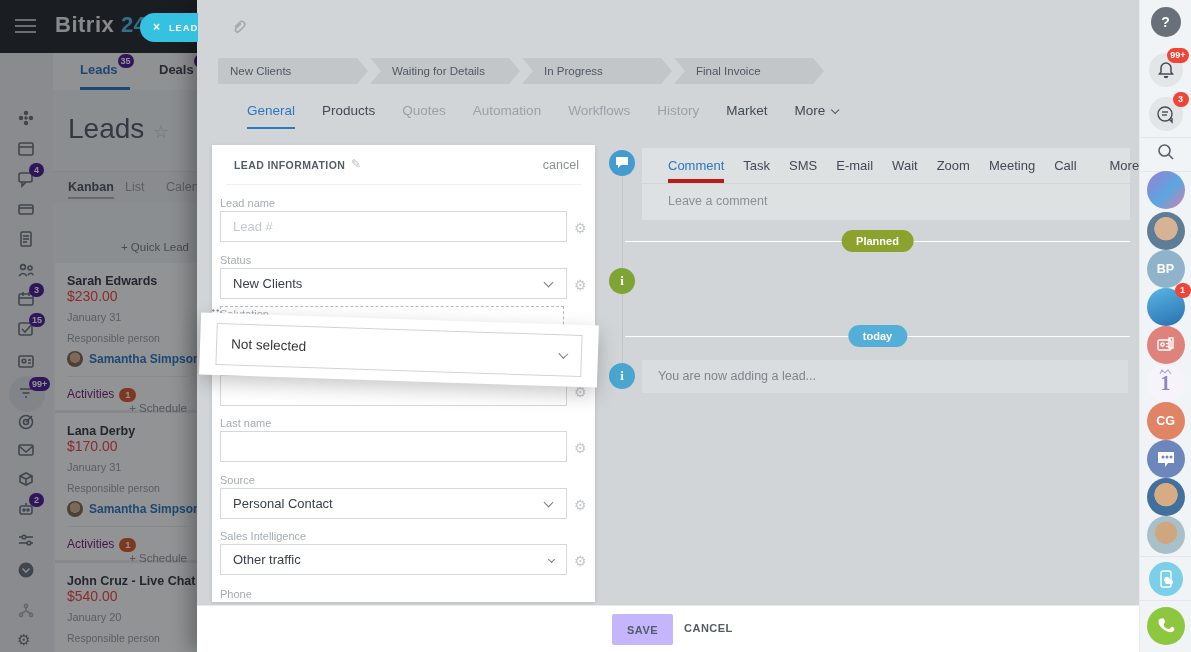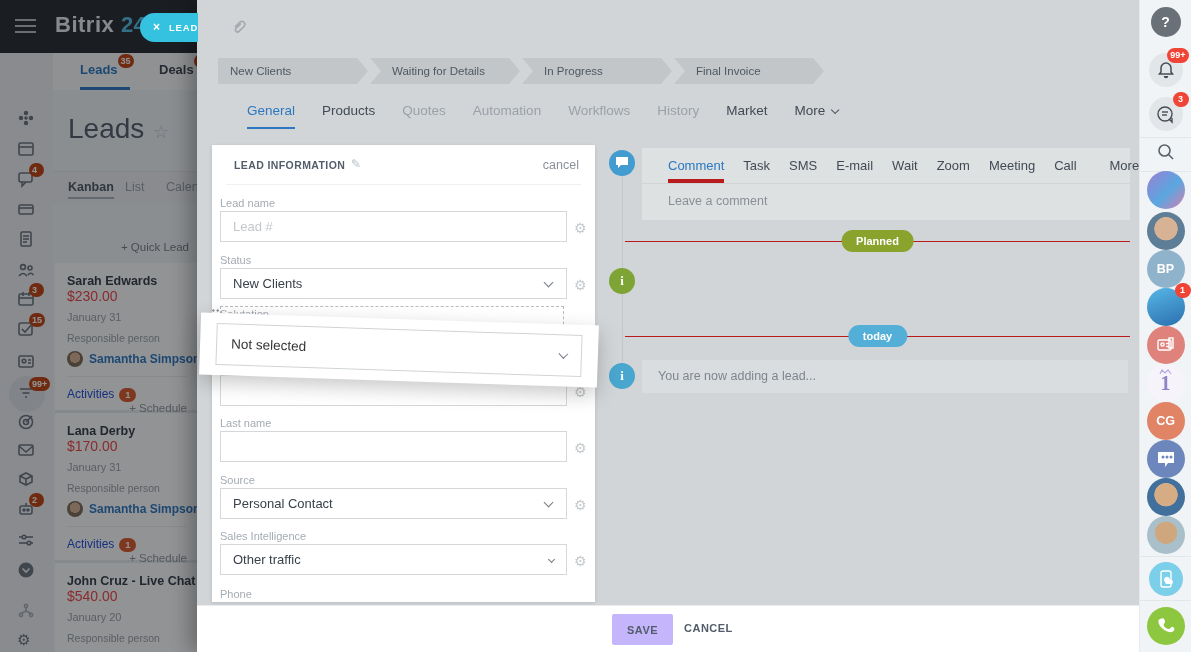--- a/index.html
+++ b/index.html
@@ -13,22 +13,22 @@
   .burger { position:absolute; left:15px; top:19px; width:21px; height:15px; cursor:pointer; }
   .burger i { display:block; height:2px; background:#b9bec4; margin-bottom:4px; }
   .brand { position:absolute; left:55px; top:12px; font-size:22px; font-weight:bold; color:#eceef0; letter-spacing:.5px; }
   .brand .b24 { color:#53bde6; }
 
   .lnav { position:absolute; left:0; top:53px; width:53px; height:599px; background:#eef1f3; }
   .ln { position:absolute; left:17px; width:20px; height:20px; }
   .ln svg { stroke:#6b737c; fill:none; stroke-width:1.6; }
   .ln.faint svg { opacity:.5; }
   .ln .hl { position:absolute; left:-8px; top:-8px; width:36px; height:36px; border-radius:50%; background:#e0e6ea; }
-  .lb { position:absolute; left:12px; top:-7px; min-width:15px; height:14px; border-radius:8px; background:#c2410c;
-        color:#fff; font-size:9px; font-weight:bold; line-height:14px; padding:0 3px; }
+  .lb { position:absolute; left:12px; top:-7px; min-width:15px; height:14px; border-radius:8px; background:#4c1d95;
+        color:#fff; font-size:9px; font-weight:bold; line-height:14px; text-align:center; padding:0 3px; }
   .lb:empty { display:none; }
 
   .lpanel { position:absolute; left:53px; top:53px; width:144px; height:599px; background:#f3f6f8; }
   .ltabs { position:absolute; left:0; top:0; width:144px; height:37px; background:#fafbfc; }
   .ltab { position:absolute; top:9px; font-size:13px; font-weight:bold; color:#3c434c; cursor:pointer; }
   .ltab.on { color:#2b77c0; }
   .ltab .lb { left:auto; right:-16px; top:-8px; }
   .ltab-under { position:absolute; left:27px; top:34px; width:50px; height:3px; background:#2b77c0; }
   .ptitle { position:absolute; left:15px; top:60px; font-size:28px; font-weight:300; color:#535c69; }
   .pstar { position:absolute; left:100px; top:68px; font-size:18px; color:#c2c8ce; }
@@ -43,21 +43,21 @@
   .kcard { position:relative; background:#fff; margin-bottom:3px; padding:11px 10px 8px 12px; cursor:pointer; }
   .kc-name { font-size:12.5px; font-weight:bold; color:#333b45; white-space:nowrap; }
   .kc-amt  { font-size:14px; color:#ef4444; }
   .kc-date { font-size:11px; color:#9aa0a6; margin-top:7px; }
   .kc-rl   { font-size:10.5px; color:#9aa0a6; margin-top:9px; }
   .kc-resp { margin-top:5px; white-space:nowrap; }
   .kc-av { display:inline-block; vertical-align:middle; width:16px; height:16px; border-radius:50%;
            background:radial-gradient(circle at 50% 42%, #d8b294 0 42%, #7d6a55 44%); }
   .kc-rn { font-size:12px; font-weight:bold; color:#2b77c0; margin-left:6px; vertical-align:middle; cursor:pointer; }
   .kc-foot { border-top:1px solid #eceff1; margin-top:9px; padding-top:7px; white-space:nowrap; }
-  .kc-act { font-size:12px; color:#1d4ed8; cursor:pointer; }
+  .kc-act { font-size:12px; color:#701a75; cursor:pointer; }
   .kc-ab { display:inline-block; min-width:17px; height:14px; background:#dd5a2b; border-radius:8px; color:#fff;
            font-size:9.5px; font-weight:bold; text-align:center; line-height:14px; margin-left:5px; }
   .kc-sch { font-size:11.5px; color:#8d949b; float:right; cursor:pointer; }
 
   .dim { position:absolute; left:0; top:0; width:197px; height:652px; background:rgba(13,16,20,.45); z-index:5; }
 
   
   .leadpill { position:absolute; left:140px; top:13px; width:58px; height:29px; background:#35c2e0;
               border-radius:15px 0 0 15px; z-index:11; color:#fff; cursor:pointer; }
   .leadpill .x { position:absolute; left:13px; top:7px; font-size:12px; font-weight:bold; }
@@ -111,21 +111,21 @@
   .tico { position:absolute; left:412px; width:26px; height:26px; border-radius:50%; text-align:center; z-index:2; }
   .tico svg { margin-top:5px; }
   .tico.info { color:#fff; font-size:13px; font-weight:bold; font-family:"Liberation Serif",serif; line-height:26px; }
   .cpanel { position:absolute; left:445px; top:148px; width:488px; height:72px; background:#dee1e2; }
   .ctabs { display:flex; gap:19px; padding:10px 0 0 26px; font-size:13px; border-bottom:1px solid #d2d5d7; height:36px; }
   .ctab { color:#424a55; cursor:pointer; padding-bottom:8px; white-space:nowrap; }
   .ctab.on { color:#2b77c0; border-bottom:4px solid #b91c1c; }
   .ctab .chev { display:inline-block; width:5px; height:5px; border-right:1.5px solid #424a55; border-bottom:1.5px solid #424a55;
                 transform:rotate(45deg) translateY(-2px); margin-left:4px; }
   .cinput { padding:10px 0 0 26px; font-size:12.5px; color:#8a9096; cursor:text; }
-  .trow { position:absolute; left:428px; width:505px; height:1px; background:#b91c1c; }
+  .trow { position:absolute; left:428px; width:505px; height:1px; background:#ffffff; }
   .tpill { position:absolute; top:-11px; left:50%; transform:translateX(-50%); border-radius:12px; color:#fff;
            font-size:11px; font-weight:bold; padding:5px 15px; }
   .ibox { position:absolute; left:445px; width:486px; font-size:12.5px; }
   .ibox1 { top:262px; height:54px; background:#e7e5d0; color:#999f8e; padding:10px 16px; line-height:18px; }
   .ibox2 { top:360px; height:33px; background:#dadde0; color:#7e858d; line-height:33px; padding:0 16px; }
 
   
   .sfoot { position:absolute; left:0; bottom:0; width:942px; height:47px; background:#fff; border-top:1px solid #e8eaec; }
   .savebtn { position:absolute; left:415px; top:8px; width:61px; height:31px; background:#c4b5fd; border:none; border-radius:2px;
              font-family:"Liberation Sans",sans-serif; font-size:11px; font-weight:bold; color:#535c69; letter-spacing:.5px; cursor:pointer; }

